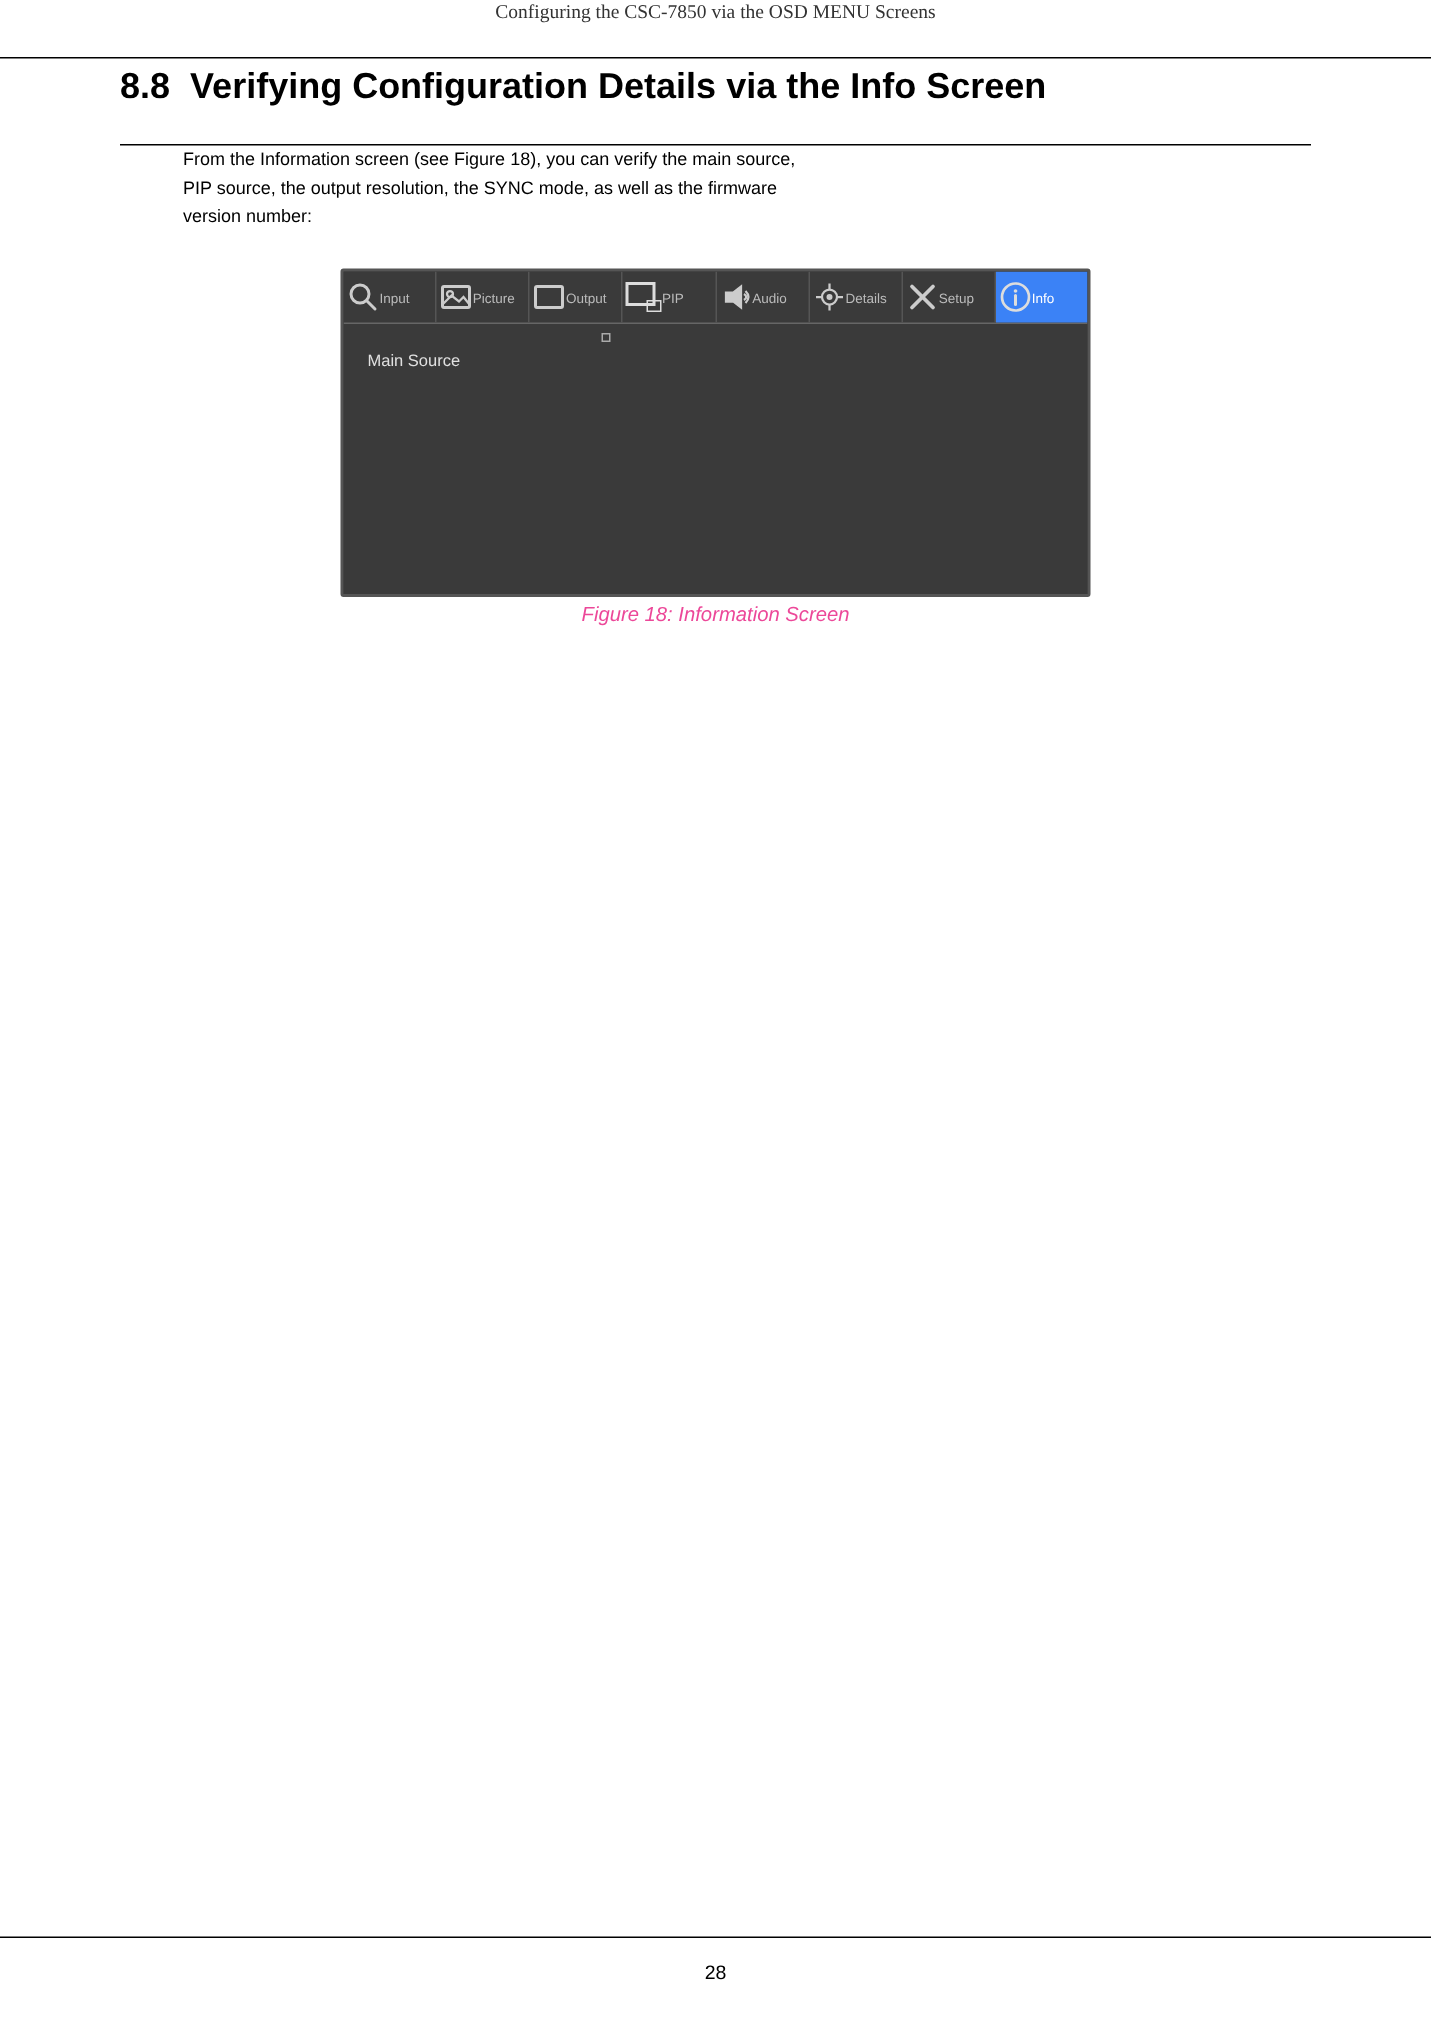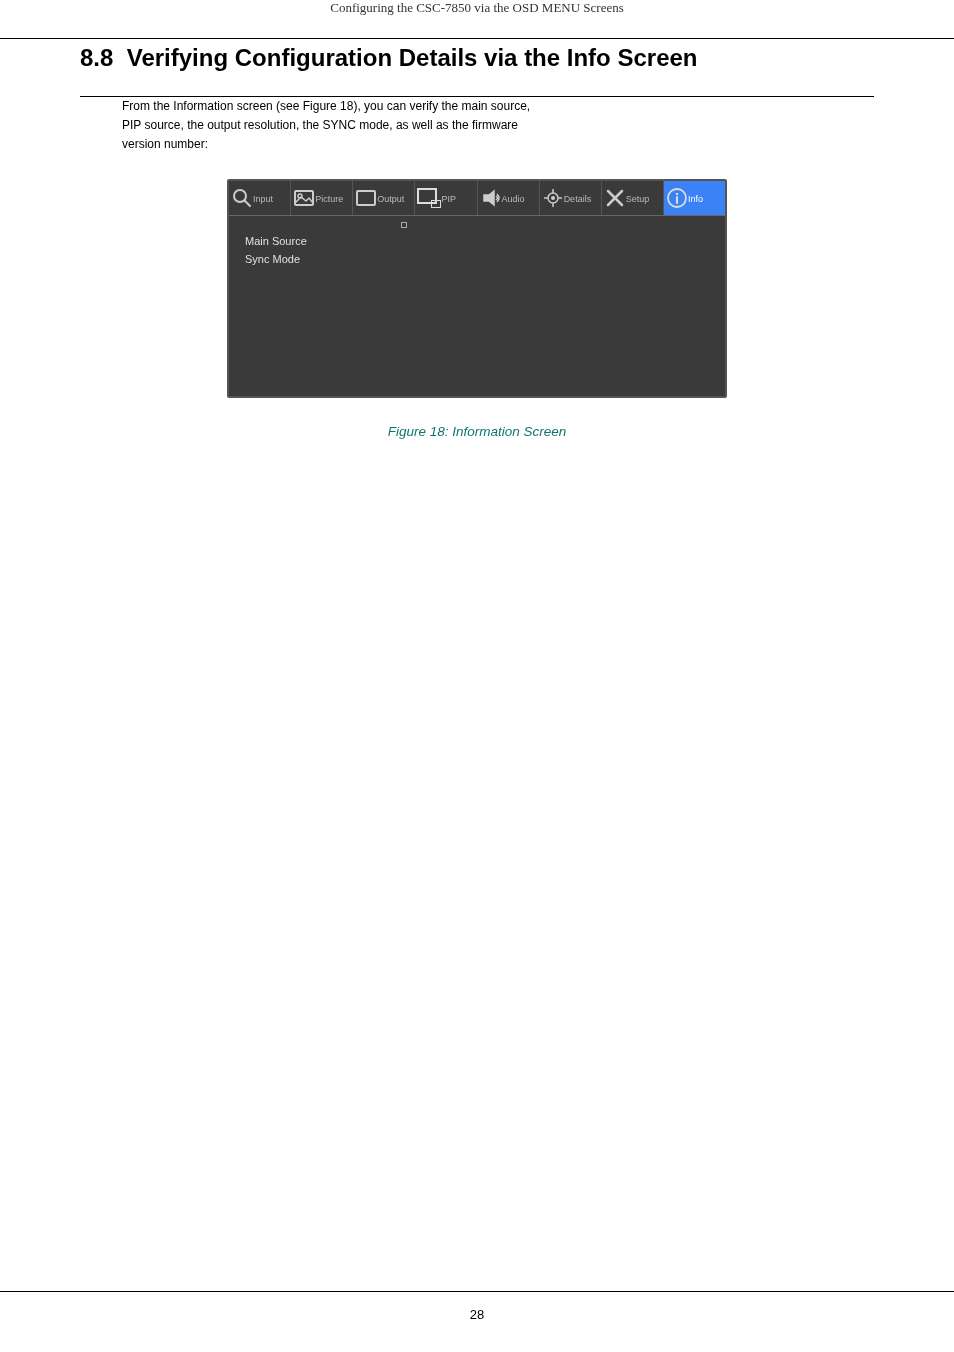--- a/index.html
+++ b/index.html
@@ -121,22 +121,22 @@
       font-size: 11px;
       color: #e0e0e0;
       padding: 3px 0 3px 4px;
       font-weight: normal;
     }
 
     .figure-caption {
       font-family: Arial, sans-serif;
       font-style: italic;
       font-size: 13.5px;
-      color: #0f766e;
-      margin-top: 26px;
+      color: #ec4899;
+      margin-top: 4px;
       text-align: center;
     }
 
     .bottom-border {
       width: 100%;
       height: 1px;
       background: #000;
       position: absolute;
       bottom: 60px;
     }
@@ -272,21 +272,20 @@
             <circle cx="11" cy="7" r="1.2" fill="#dddddd"></circle>
           </svg>
           <span class="osd-label active-label">Info</span>
         </div>
 
       </div>
 
       <div class="osd-content-area">
         <div class="osd-small-square"></div>
         <div class="osd-menu-entry">Main Source</div>
-        <div class="osd-menu-entry">Sync Mode</div>
       </div>
 
     </div>
 
     <div class="figure-caption">
       <span>Figure 18: Information Screen</span>
     </div>
 
   </div>
 

